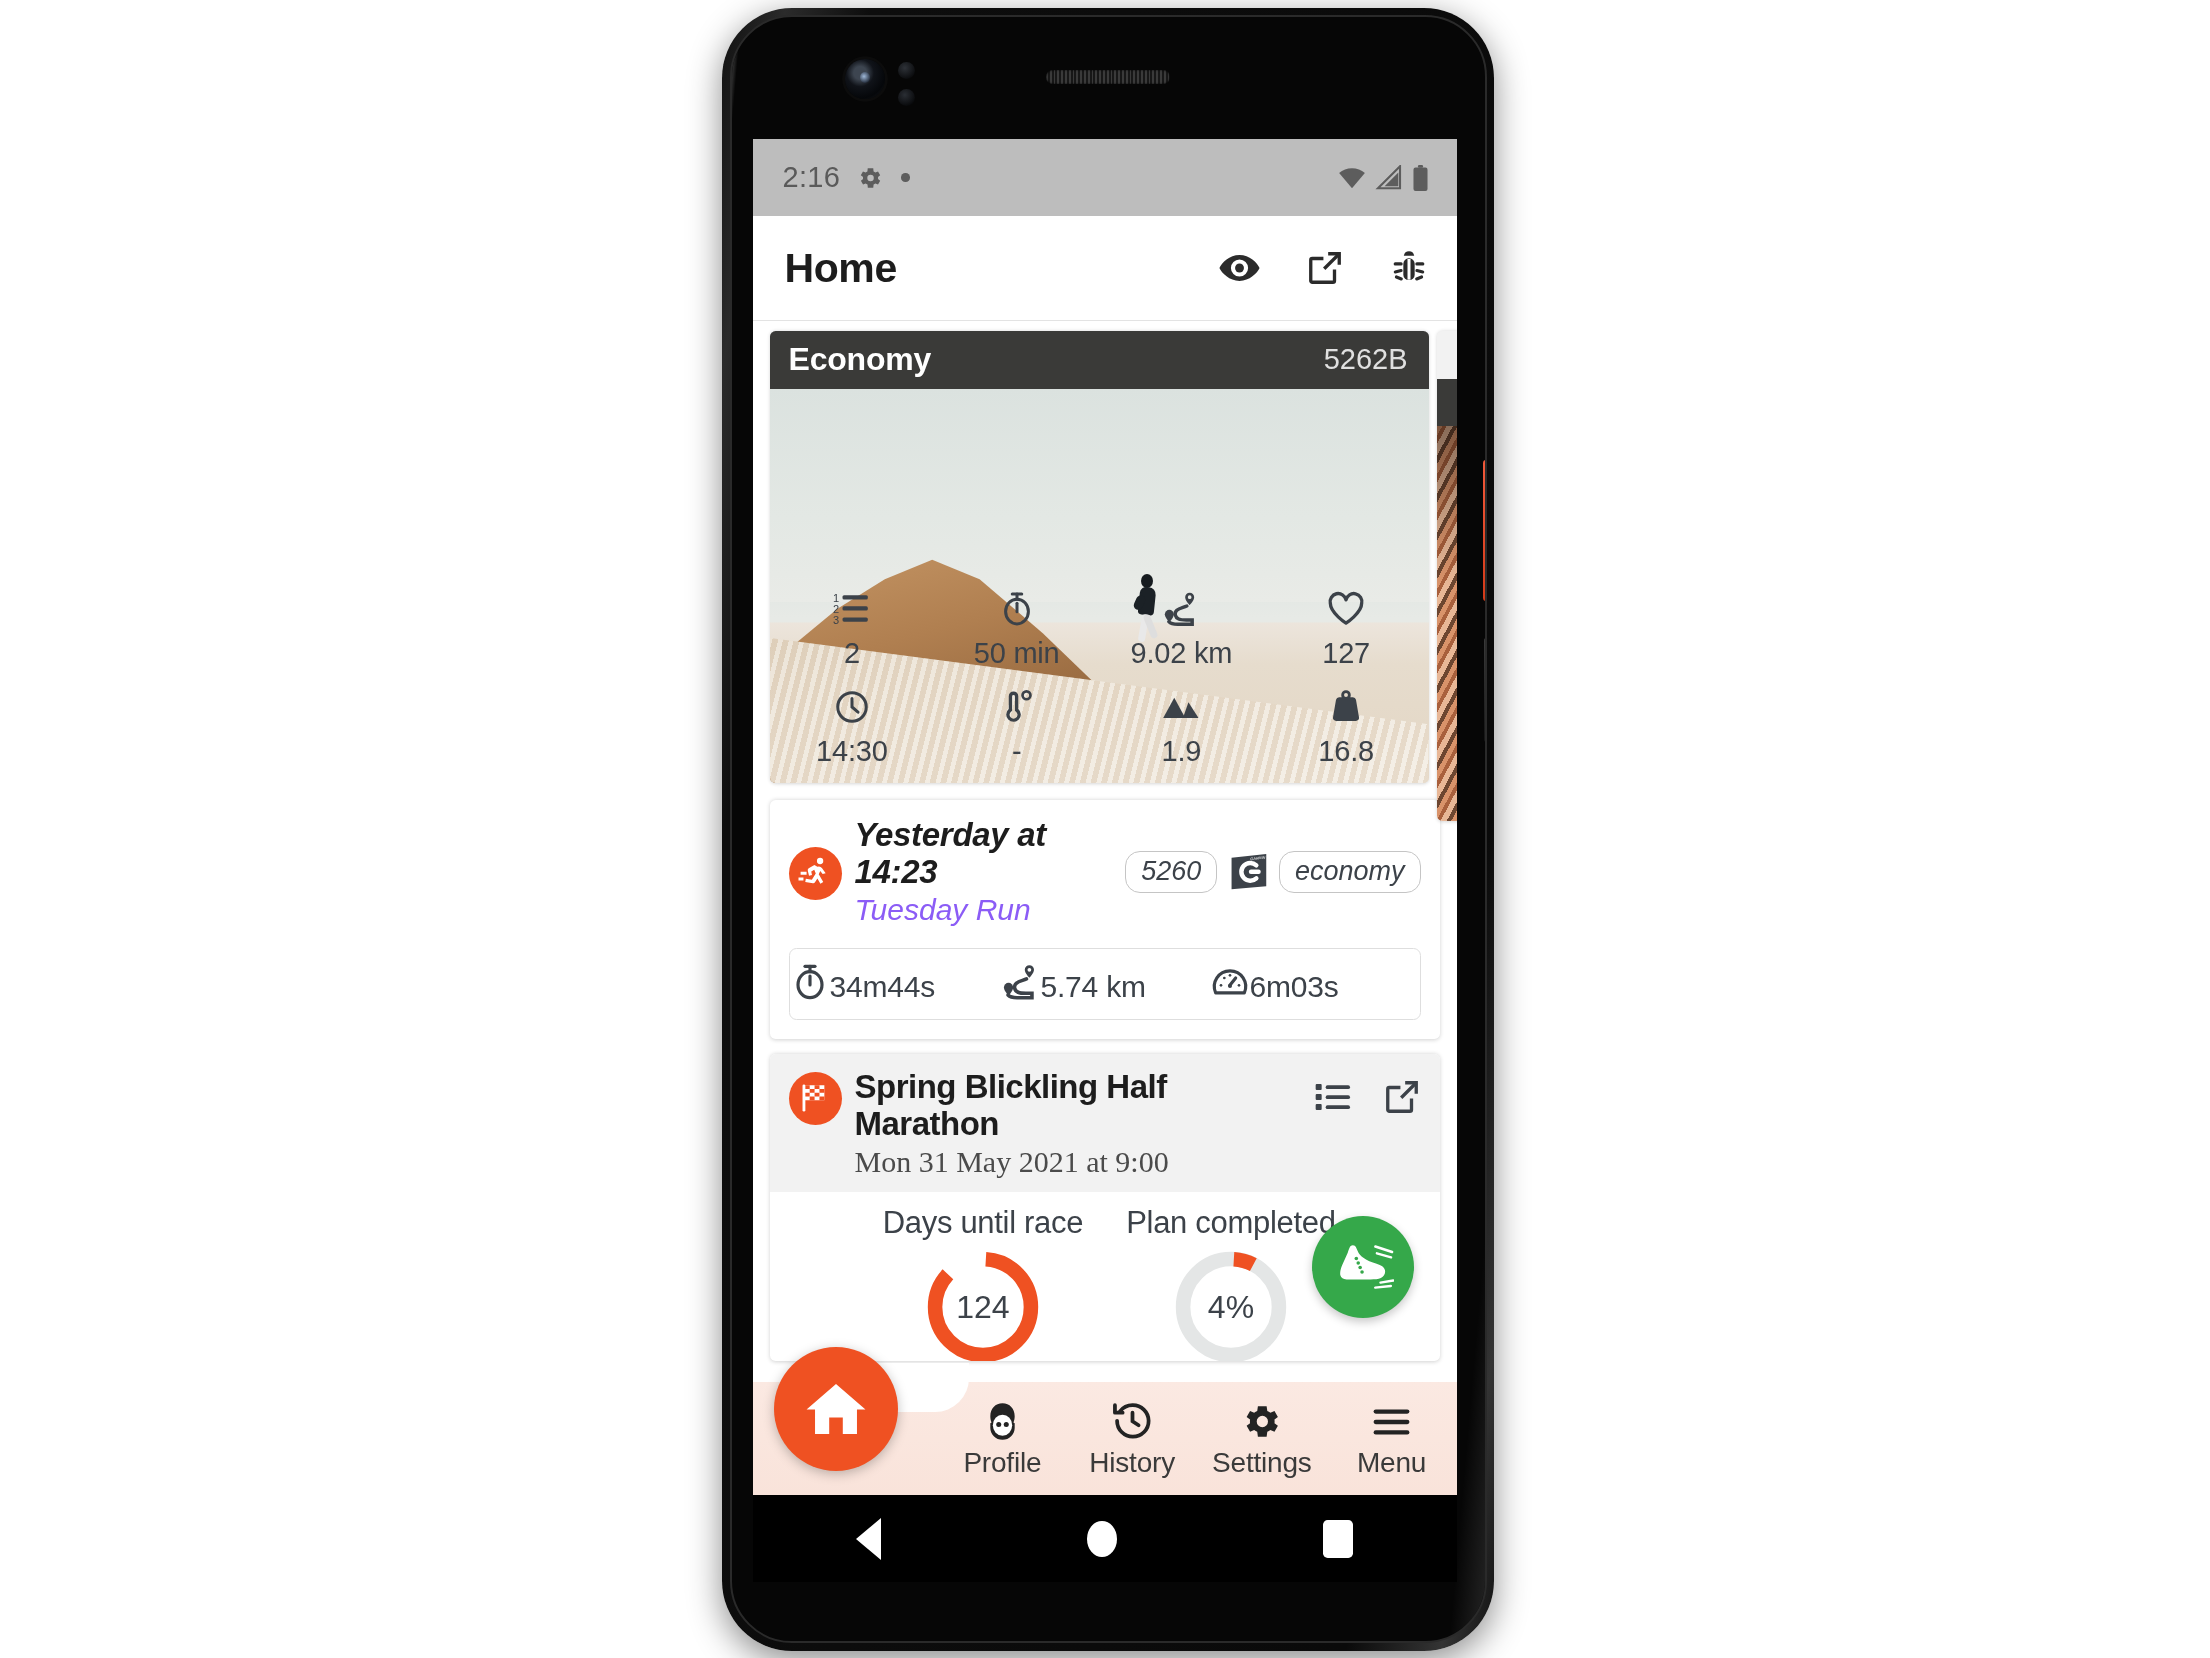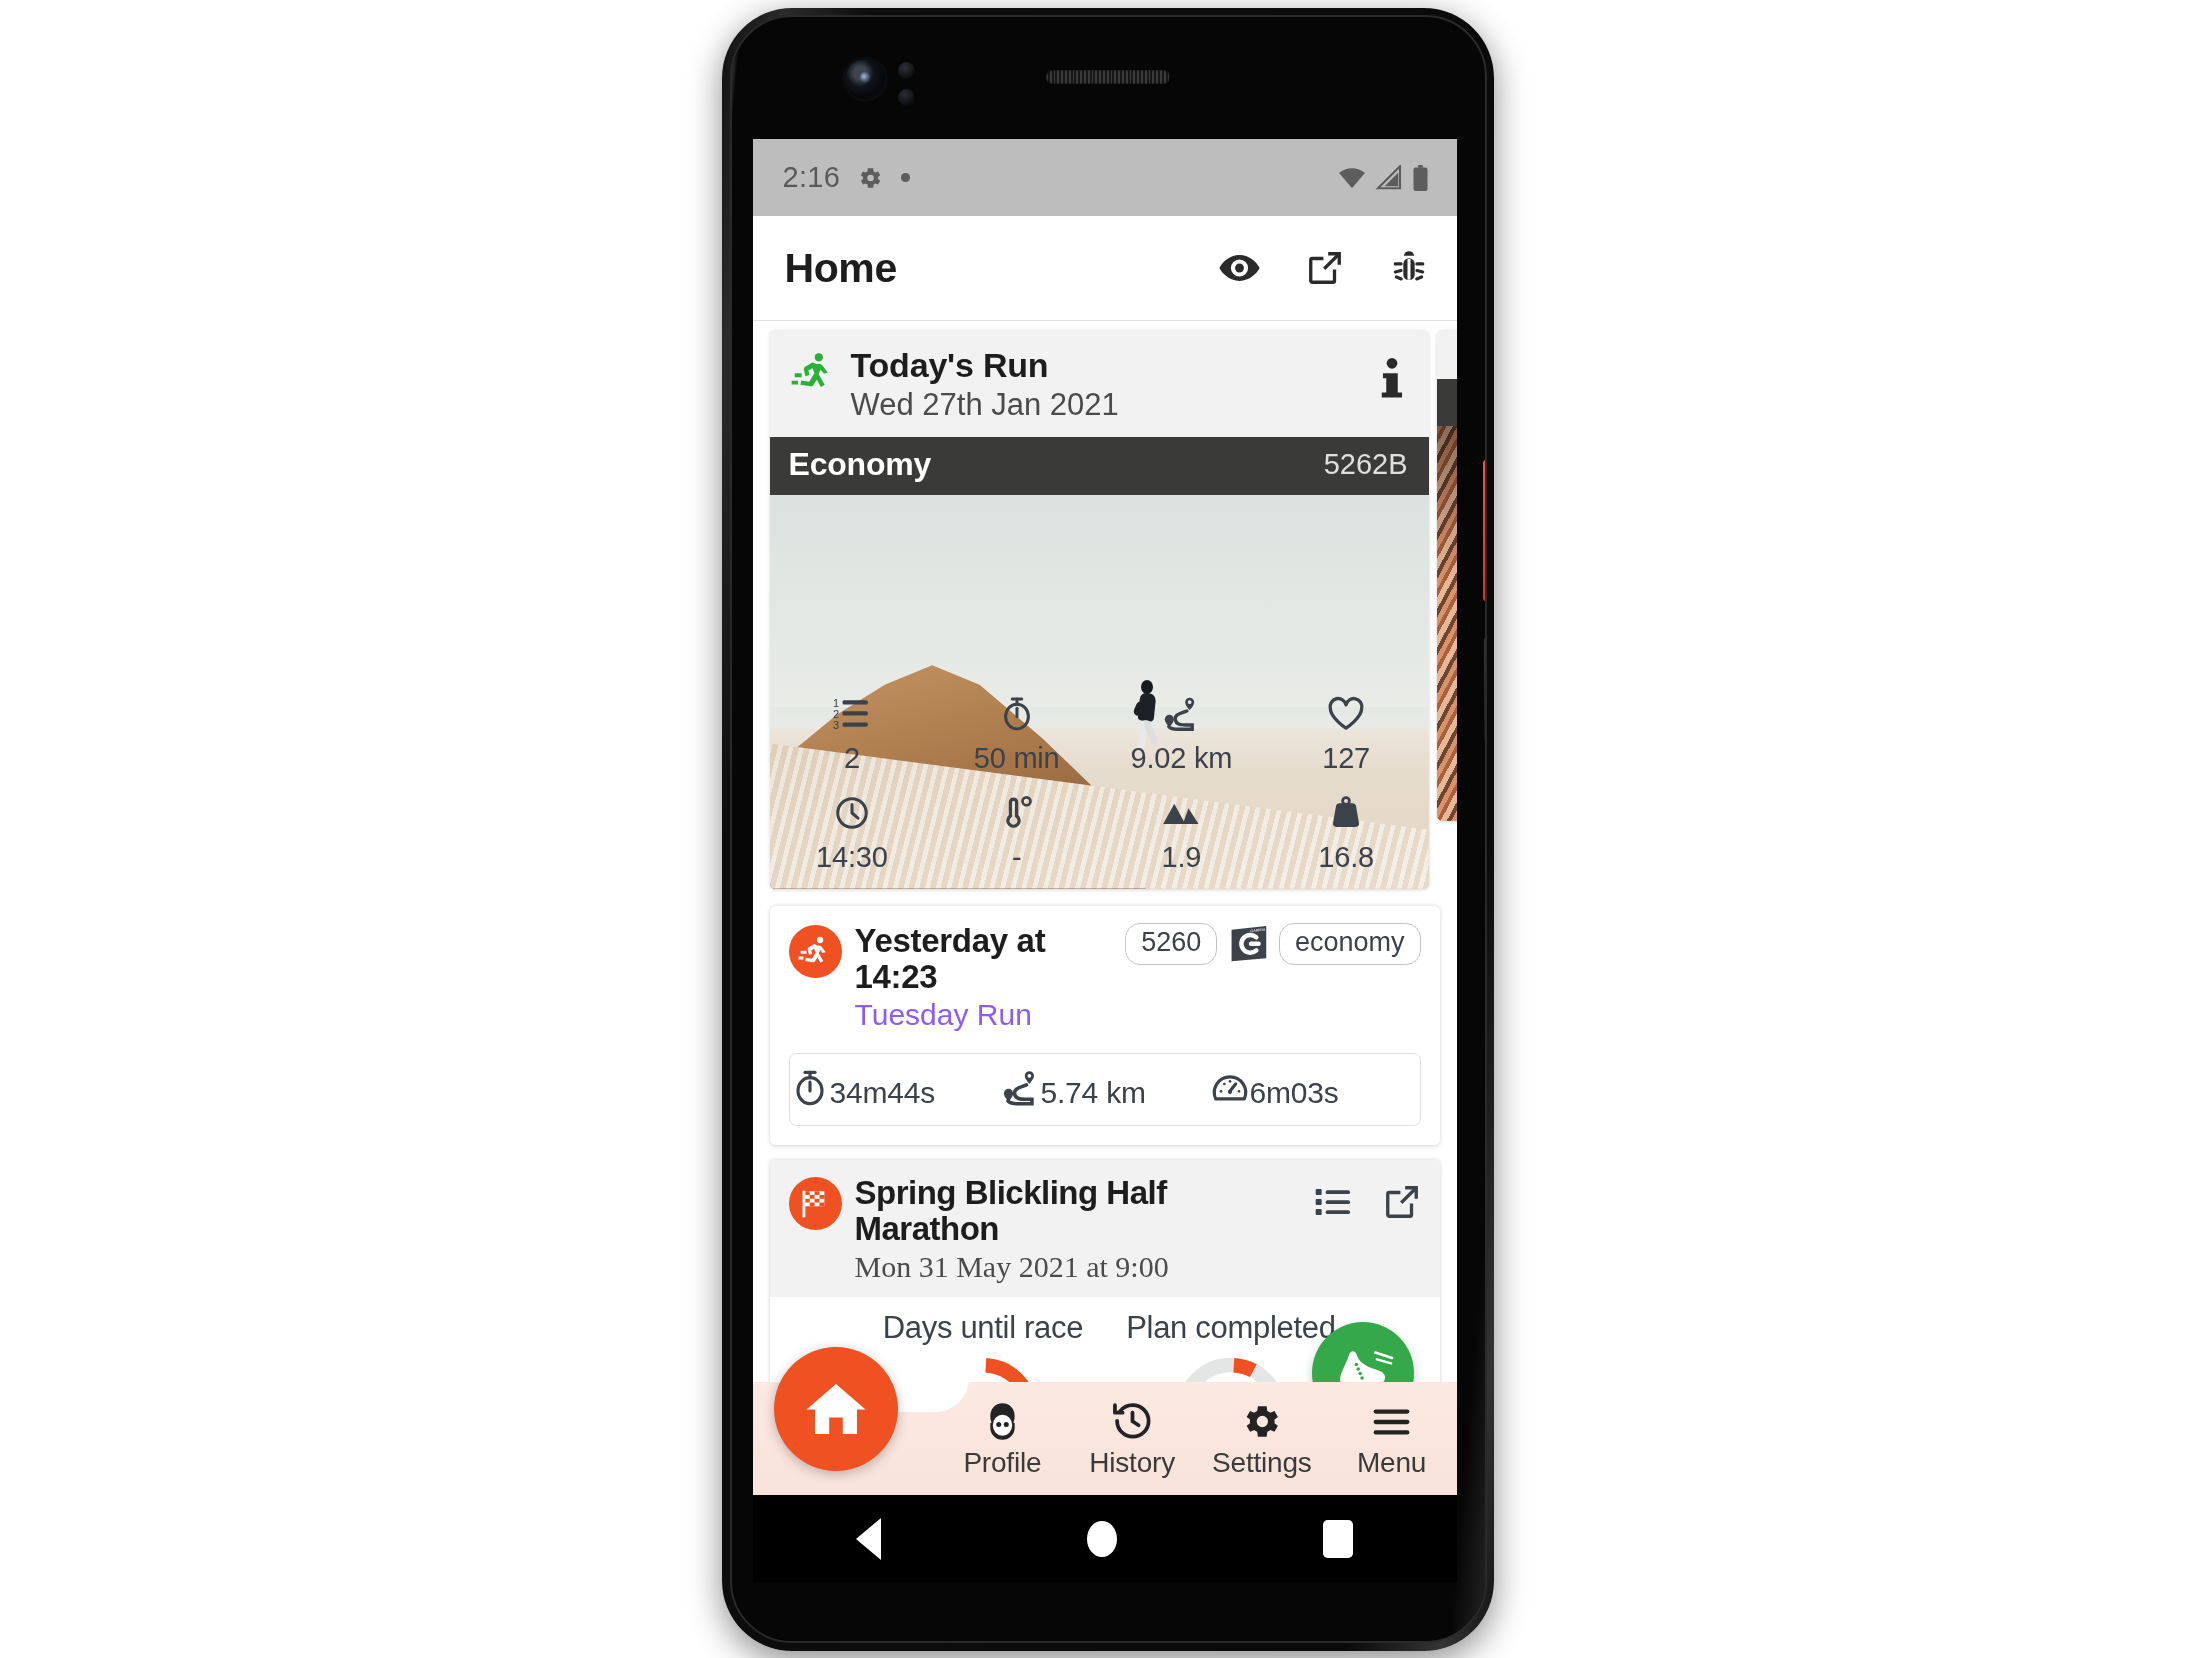--- a/index.html
+++ b/index.html
@@ -157,21 +157,21 @@
   .stats-row { display:flex; }
   .stat { flex:1; display:flex; flex-direction:column; align-items:center; padding-top:5.6px; }
   .stat-ico { height:41px; display:flex; align-items:center; justify-content:center; }
   .stat-val { font-size:29px; color:#3c4249; margin-top:7.5px; letter-spacing:-0.2px; }
 
   
   .card {
     margin:17px 17px 0 17px; background:#fff; border-radius:5.6px;
     box-shadow:0 0.9px 4.7px rgba(0,0,0,.18); overflow:hidden;
   }
-  .y-head { display:flex; align-items:flex-start; padding:17px 19px 5.6px 19px; }
+  .y-head { display:flex; align-items:center; padding:17px 19px 5.6px 19px;font-style:italic; }
   .circ-ico { width:53px; height:53px; flex:0 0 53px; border-radius:50%; background:#ef5122;
     display:flex; align-items:center; justify-content:center; margin-top:2.8px; }
   .y-text { margin-left:13px; }
   .y-title { font-size:33px; font-weight:700; color:#1d1d1d; letter-spacing:-0.3px; line-height:1.12; }
   .y-sub { font-size:30px; color:#8b5cf6; margin-top:2px; }
   .y-right { margin-left:auto; display:flex; flex-direction:row; align-items:flex-end; gap:9.4px; }
   .y-right-row { display:flex; align-items:center; gap:11.3px; }
   .chip {
     border:1.9px solid #c5c5c5; border-radius:15px; padding:3.8px 15px 5.6px 15px;
     font-size:27px; color:#3c4249; background:#fff; line-height:1.15;
@@ -322,39 +322,20 @@
 
           <div class="card-carousel">
 
             <div class="peek-card">
               <div class="peek-top"></div>
               <div class="peek-band"></div>
               <div class="peek-img"></div>
             </div>
 
             <div class="today-card">
-              <div class="today-head">
-                <span class="runner-green">
-                  <svg width="49" height="49" viewBox="0 0 24 24" fill="#2cb03a">
-                    <circle cx="14.6" cy="3.6" r="2"></circle>
-                    <path d="M11.4 6.1L7.9 8.2a1.4 1.4 0 00-.6 1.5l.7 3.1 2-.5-.5-2.2 2-1.2 1 2.4-2.6 4.2-3.9-.6-.4 2.1 5 .8a1.4 1.4 0 001.4-.6l1.6-2.6 2 3.5 1.9-1.1-3-5.2 1-2.1 1.6 1.9 1.9-.5-2.4-3.3a2.6 2.6 0 00-3-.9z"></path>
-                    <path d="M2.8 11.4h3.4v1.9H2.8zM1.3 15h3.1v1.9H1.3z"></path>
-                  </svg>
-                </span>
-                <div class="today-text">
-                  <div class="today-title">Today's Run</div>
-                  <div class="today-date">Wed 27th  Jan 2021</div>
-                </div>
-                <span class="info-btn">
-                  <svg width="32" height="41" viewBox="0 0 14 20" fill="#2b2b2b">
-                    <circle cx="7" cy="2.6" r="2.6"></circle>
-                    <path d="M4.2 7.4h5.6v9.4h2.1v2.5H2v-2.5h2.2V9.9H2.6V7.4z"></path>
-                  </svg>
-                </span>
-              </div>
 
               <div class="econ-band">
                 <div class="econ-name">Economy</div>
                 <div class="econ-id">5262B</div>
               </div>
 
               <div class="hero">
                 <div class="hero-sky"></div>
                 <div class="hero-dune-far"></div>
                 <div class="hero-sand"></div>

